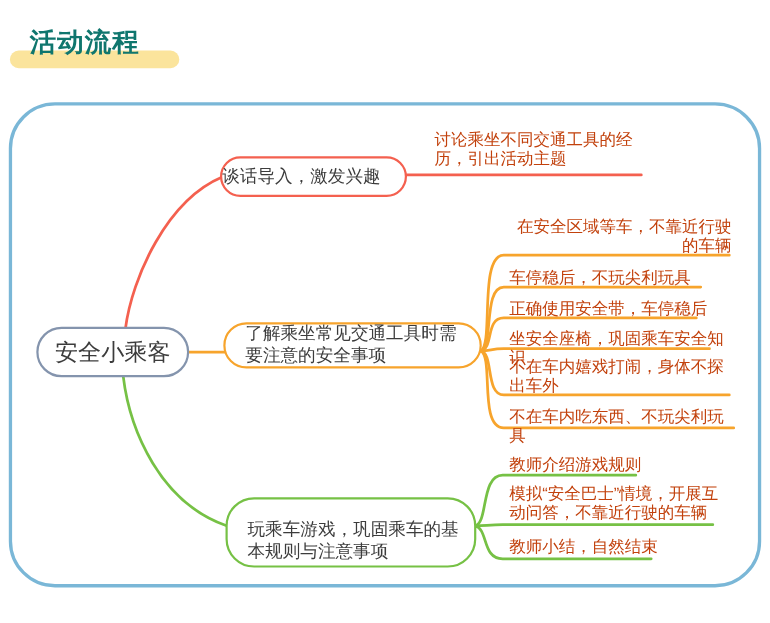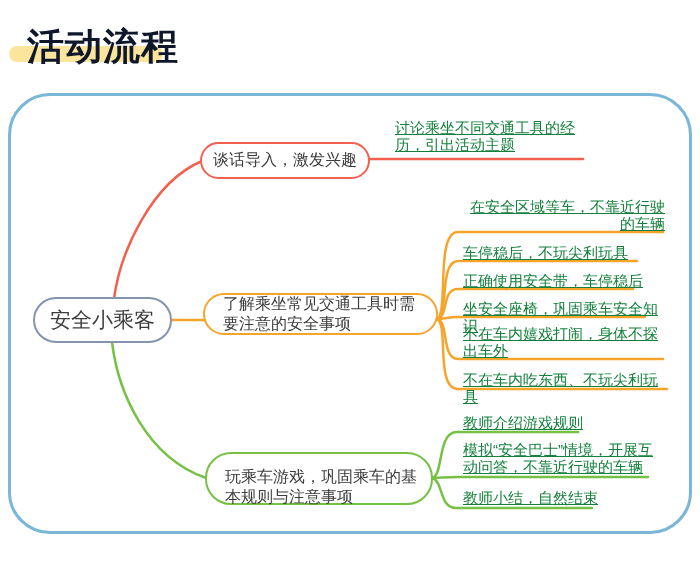--- a/index.html
+++ b/index.html
@@ -1,46 +1,46 @@
 <!DOCTYPE html>
 <html style="--color-branch1: #f4604f; --color-branch2: #f7a42c; --color-branch3: #76c145; --color-frame: #7ab7d7; --color-root_border: #8494ad; --color-highlight: #fbe49c;"><head>
 <meta charset="utf-8">
 <style>
   html,body{margin:0;padding:0;background:#fff;}
   .canvas{
     position:relative;width:700px;height:566px;background:#fff;overflow:hidden;
     font-family:"Liberation Sans","DejaVu Sans",sans-serif;color:#3c3c3c;
   }
   
-  .title{position:absolute;left:27px;top:22px;margin:0;font-size:37px;font-weight:bold;
-         letter-spacing:1px;color:#0f172a;z-index:2;}
+  .title{position:absolute;left:27px;top:22px;margin:0;font-size:24px;font-weight:bold;
+         letter-spacing:1px;color:#0f766e;z-index:2;}
   .title-highlight{position:absolute;left:9px;top:46px;width:154px;height:16px;
          border-radius:8px;background:var(--color-highlight,#fbe49c);z-index:1;}
   
   .frame{position:absolute;left:8px;top:93px;width:684px;height:441px;box-sizing:border-box;
          border:3.5px solid var(--color-frame,#7ab7d7);border-radius:42px;background:#fff;}
   
   svg.links{position:absolute;left:0;top:0;width:700px;height:566px;pointer-events:none;}
   svg.links path{fill:none;stroke-width:2.5;stroke-linecap:round;}
   .s1{stroke:var(--color-branch1,#f4604f);}
   .s2{stroke:var(--color-branch2,#f7a42c);}
   .s3{stroke:var(--color-branch3,#76c145);}
   
   .node{position:absolute;background:#fff;box-sizing:border-box;display:flex;align-items:center;
         color:#3c3c3c;z-index:3;}
   .node.root{left:33px;top:297px;width:139px;height:46px;border:2.5px solid var(--color-root_border,#8494ad);
         border-radius:23px;justify-content:center;font-size:21px;}
   .node.b1{left:200px;top:142px;width:170px;height:37px;border:2.5px solid var(--color-branch1,#f4604f);
-        border-radius:19px;justify-content:center;font-size:16px;}
+        border-radius:19px;font-size:16px;}
   .node.b2{left:203px;top:293px;width:235px;height:42px;border:2.5px solid var(--color-branch2,#f7a42c);
         border-radius:27px;font-size:16px;line-height:20px;padding:0 12px 0 18px;}
-  .node.b3{left:205px;top:452px;width:228px;height:53px;border:2.5px solid var(--color-branch3,#76c145);
+  .node.b3{left:205px;top:452px;width:228px;height:64px;border:2.5px solid var(--color-branch3,#76c145);
         border-radius:26px;font-size:16px;line-height:20px;padding:16px 10px 0 18px;}
   
-  .leaf{position:absolute;font-size:15px;line-height:17px;color:#15803d;z-index:2;text-decoration:underline;}
+  .leaf{position:absolute;font-size:15px;line-height:17px;color:#c2410c;z-index:2;}
   .leaf.r1{left:395px;top:119px;width:184px;}
   .leaf.o1{left:463px;top:198px;width:202px;text-align:right;}
   .leaf.o2{left:463px;top:244px;width:202px;}
   .leaf.o3{left:463px;top:272px;width:202px;}
   .leaf.o4{left:463px;top:300px;width:202px;}
   .leaf.o5{left:463px;top:325px;width:202px;}
   .leaf.o6{left:463px;top:371px;width:202px;}
   .leaf.g1{left:463px;top:414px;width:202px;}
   .leaf.g2{left:463px;top:441px;width:202px;}
   .leaf.g3{left:463px;top:489px;width:202px;}

